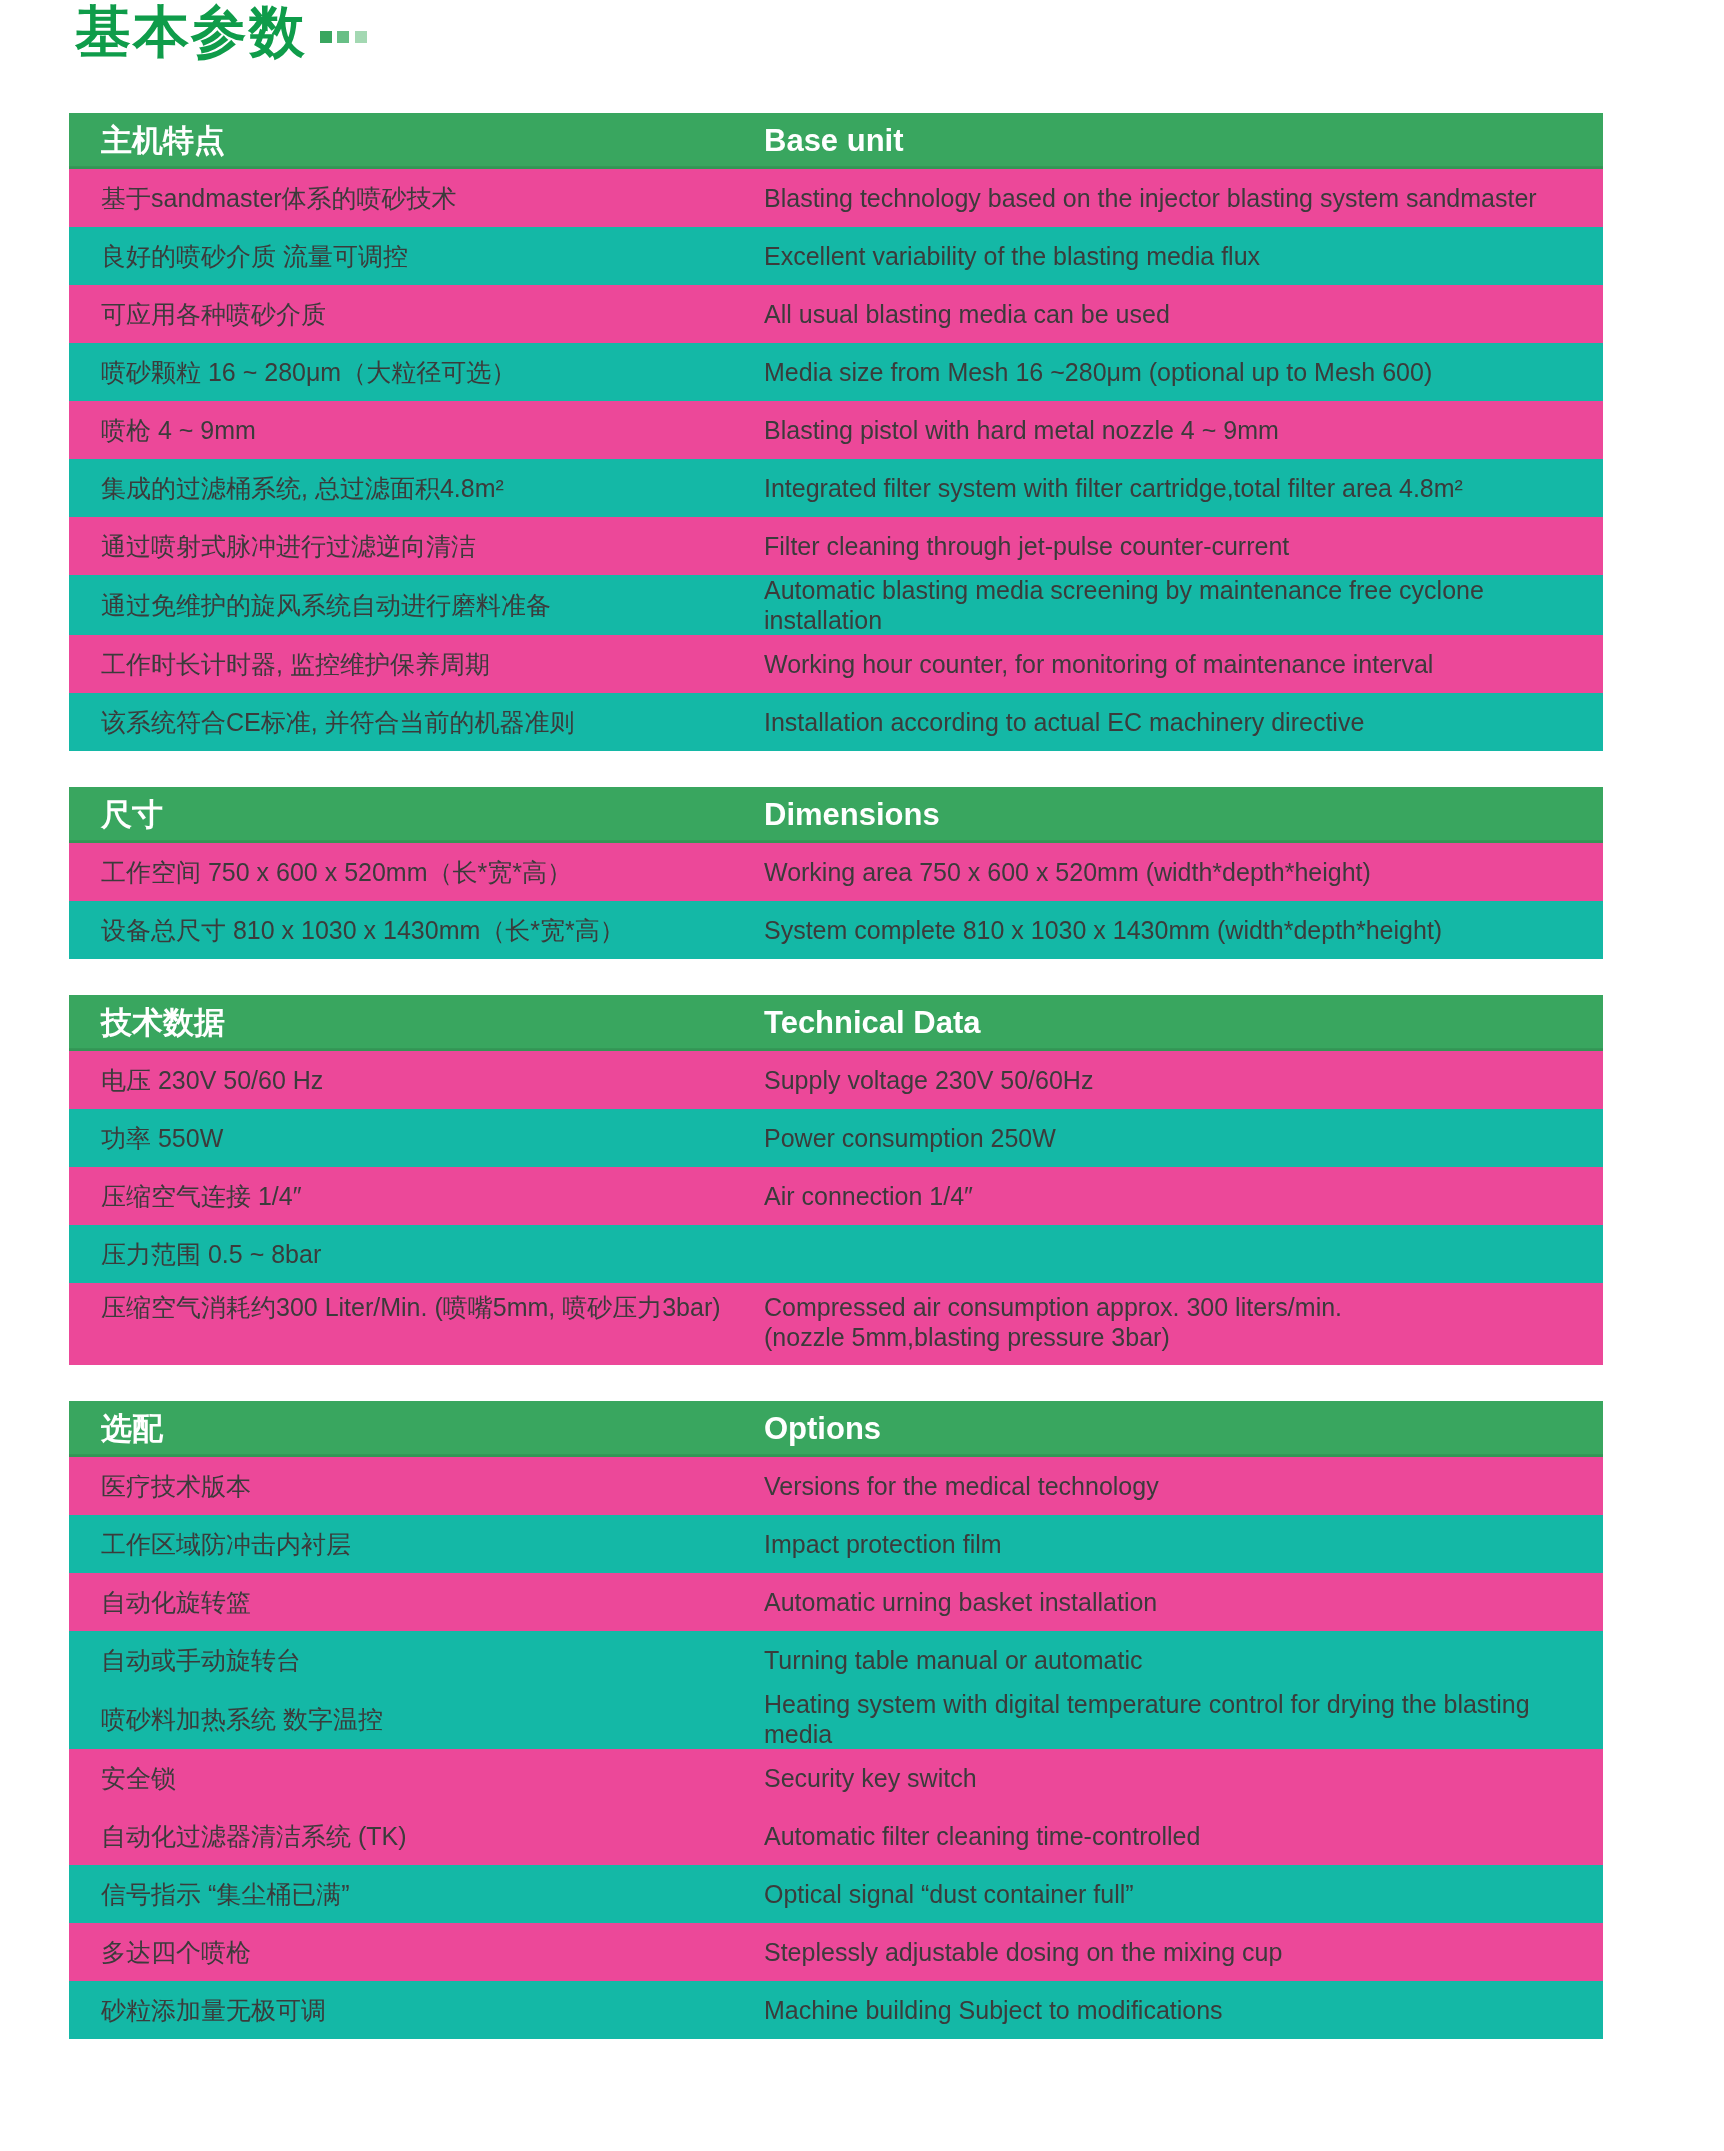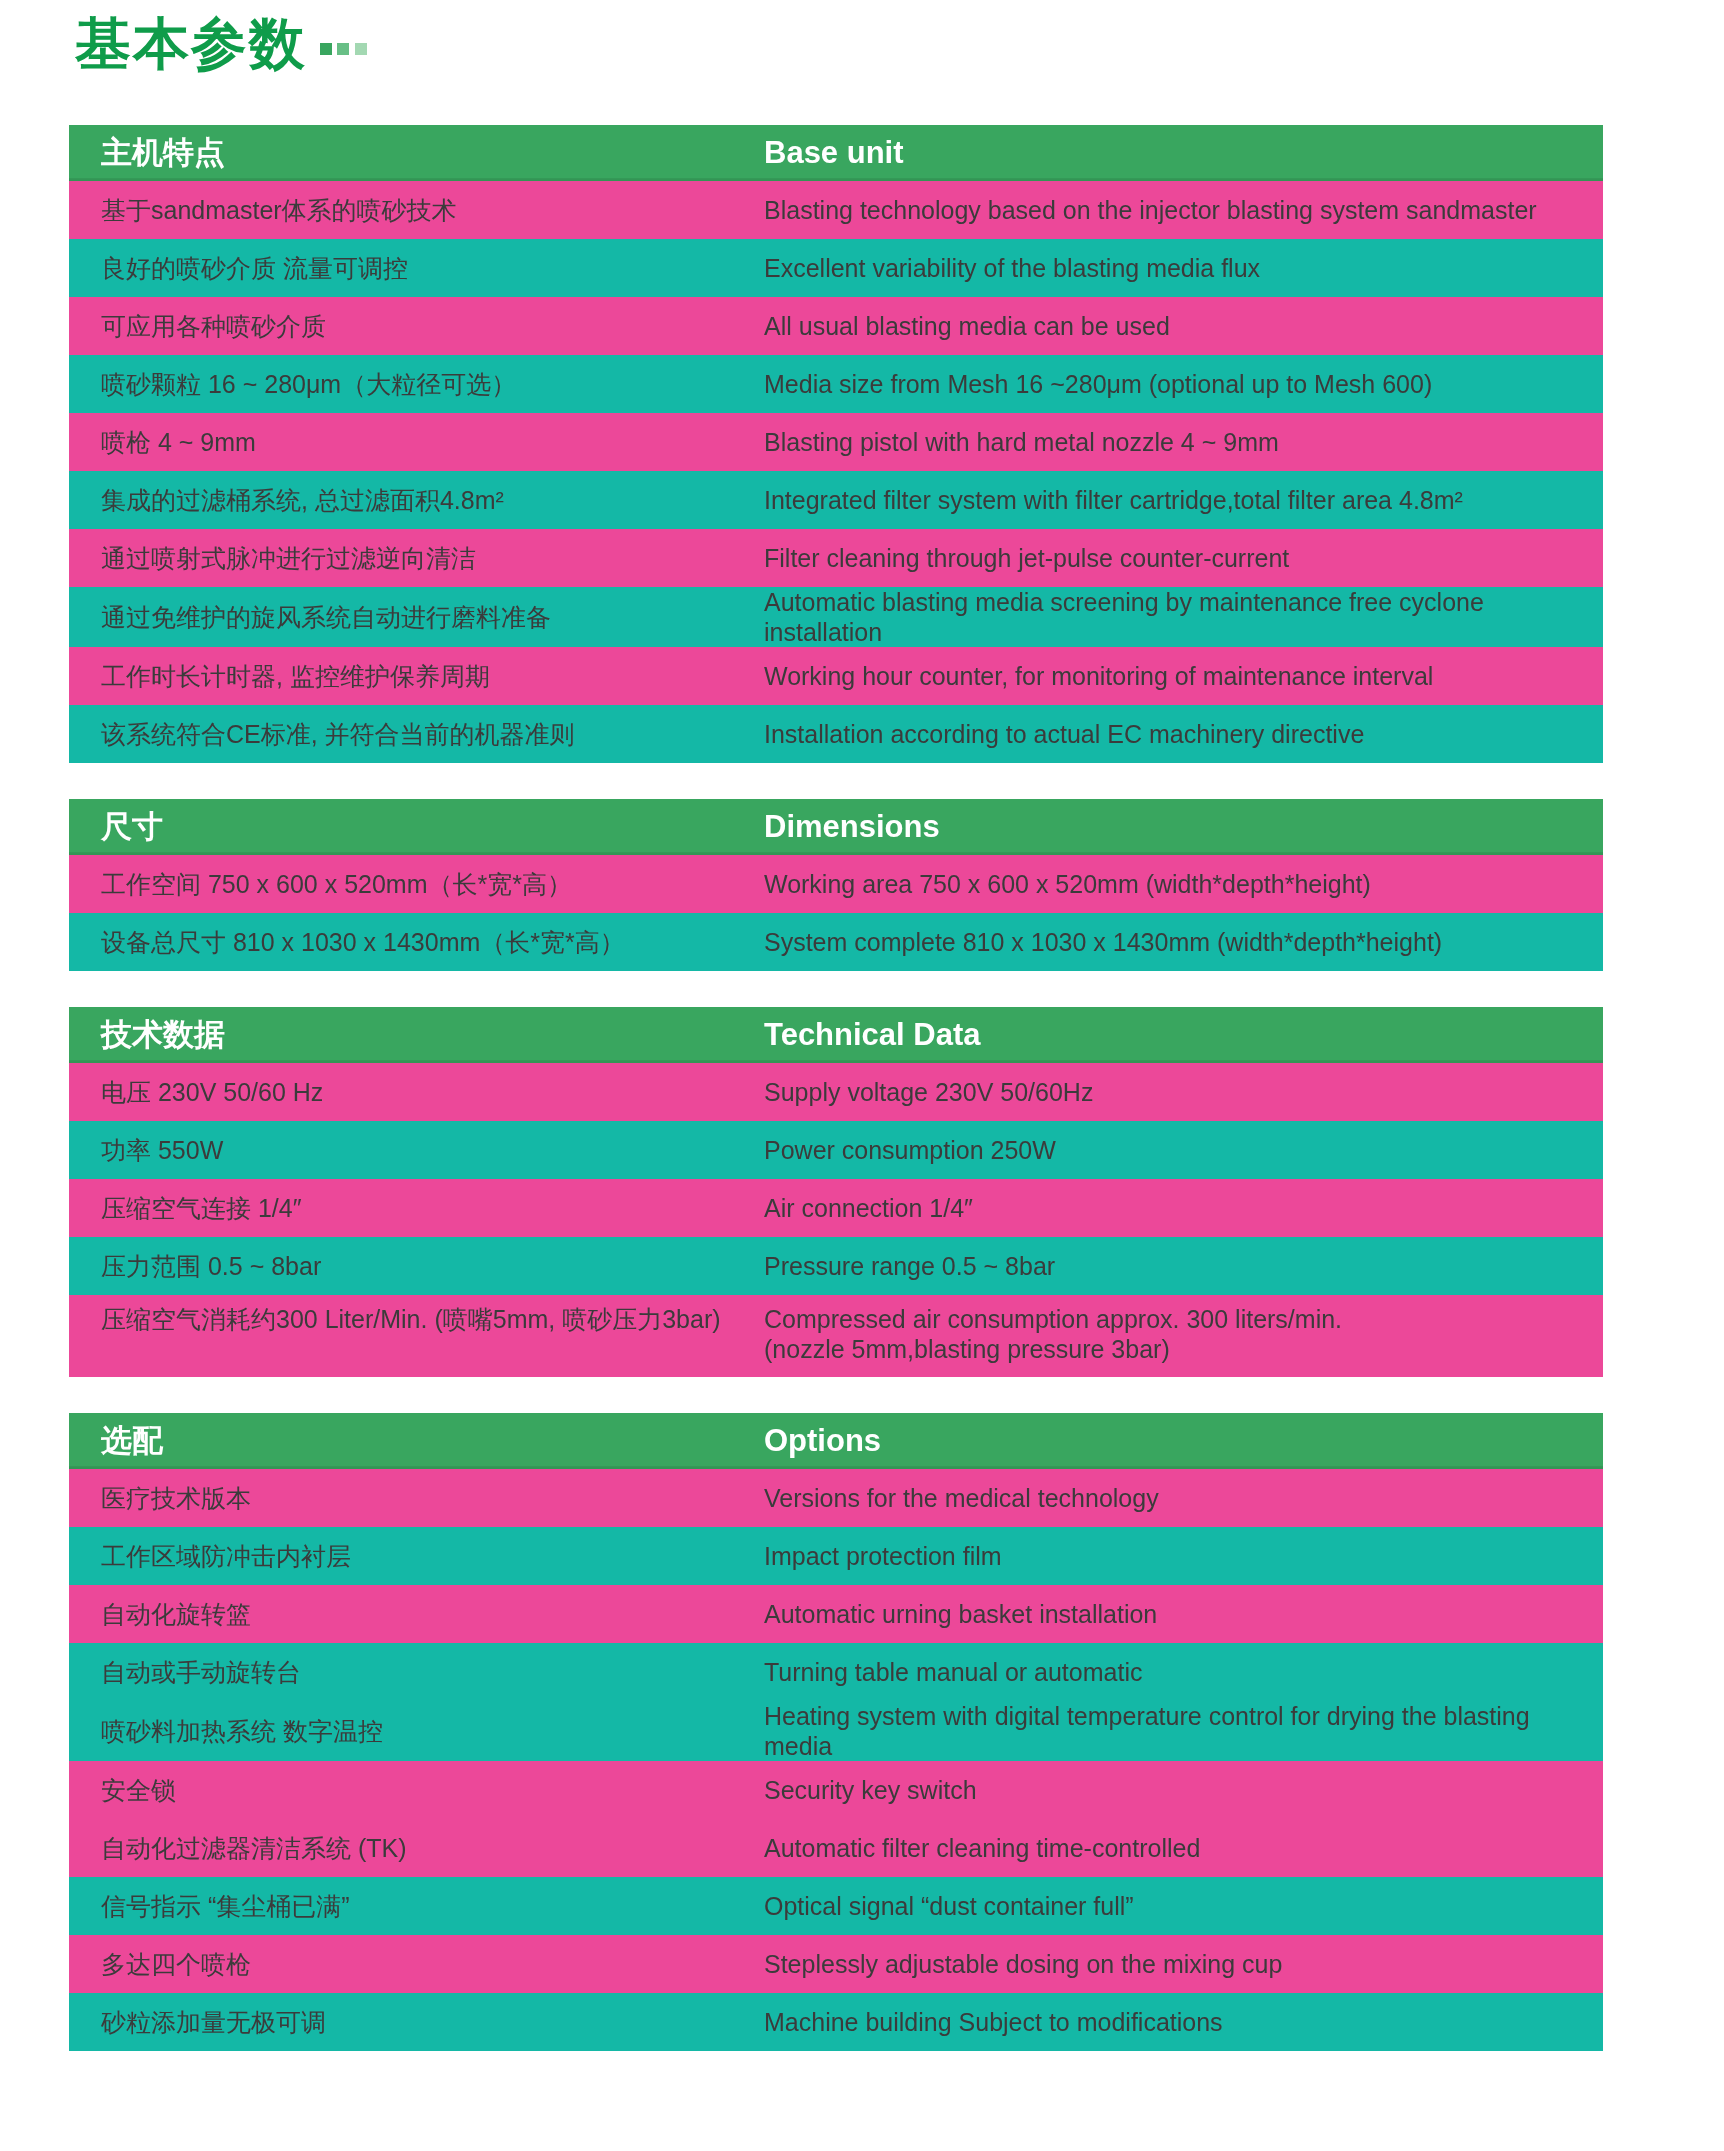--- a/index.html
+++ b/index.html
@@ -11,21 +11,21 @@
     width: 1725px;
     height: 2152px;
     position: relative;
     font-family: "Liberation Sans", "DejaVu Sans", sans-serif;
     color: #3b3b3b;
     overflow: hidden;
   }
   .title-block {
     display: flex;
     align-items: flex-start;
-    padding: 15px 0 0 75px;
+    padding: 3px 0 0 75px;
   }
   .page-title {
     margin: 0;
     font-size: 56px;
     line-height: 58px;
     font-weight: 700;
     color: #0f9c4a;
     letter-spacing: 1.9px;
   }
   .accent-squares {
@@ -180,21 +180,20 @@
         <div class="row alt">
           <div class="cell cn">功率 550W</div>
           <div class="cell en">Power consumption 250W</div>
         </div>
         <div class="row">
           <div class="cell cn">压缩空气连接 1/4″</div>
           <div class="cell en">Air connection 1/4″</div>
         </div>
         <div class="row alt">
           <div class="cell cn">压力范围 0.5 ~ 8bar</div>
-          <div class="cell en">Pressure range 0.5 ~ 8bar</div>
         </div>
         <div class="row top">
           <div class="cell cn">压缩空气消耗约300 Liter/Min. (喷嘴5mm, 喷砂压力3bar)</div>
           <div class="cell en">Compressed air consumption approx. 300 liters/min.
 (nozzle 5mm,blasting pressure 3bar)</div>
         </div>
       </div>
   </section>
 
   <section>

